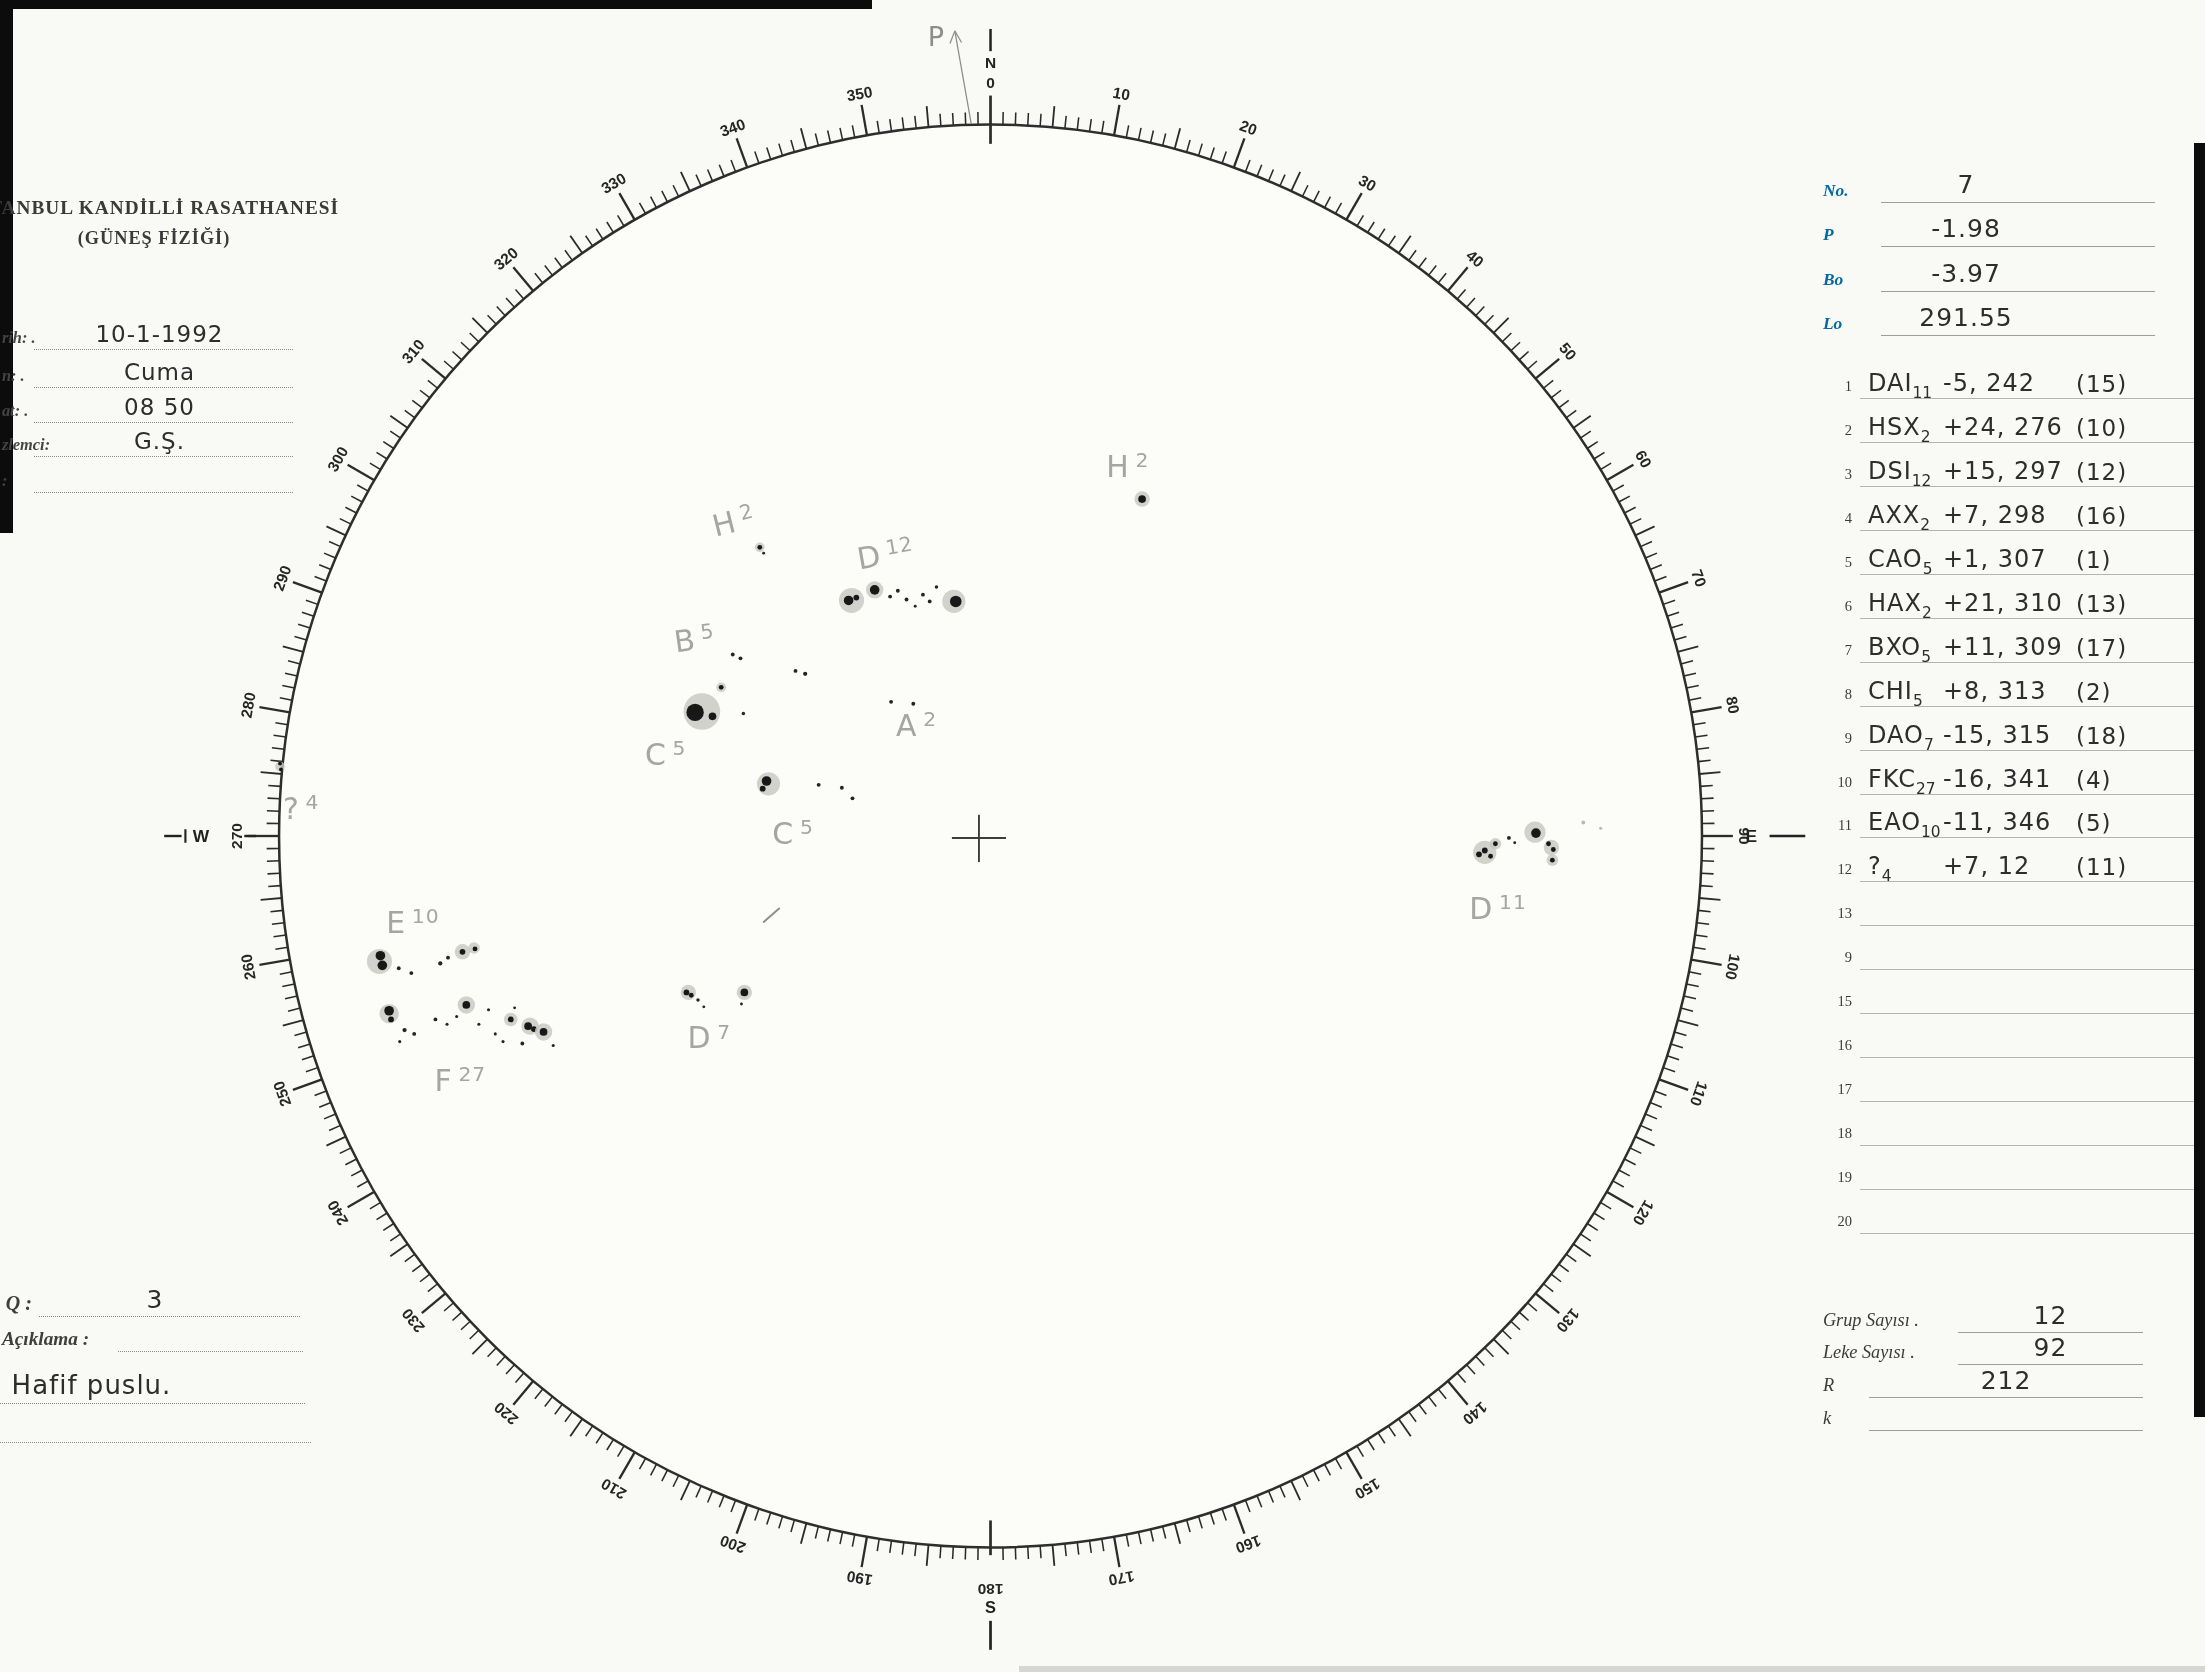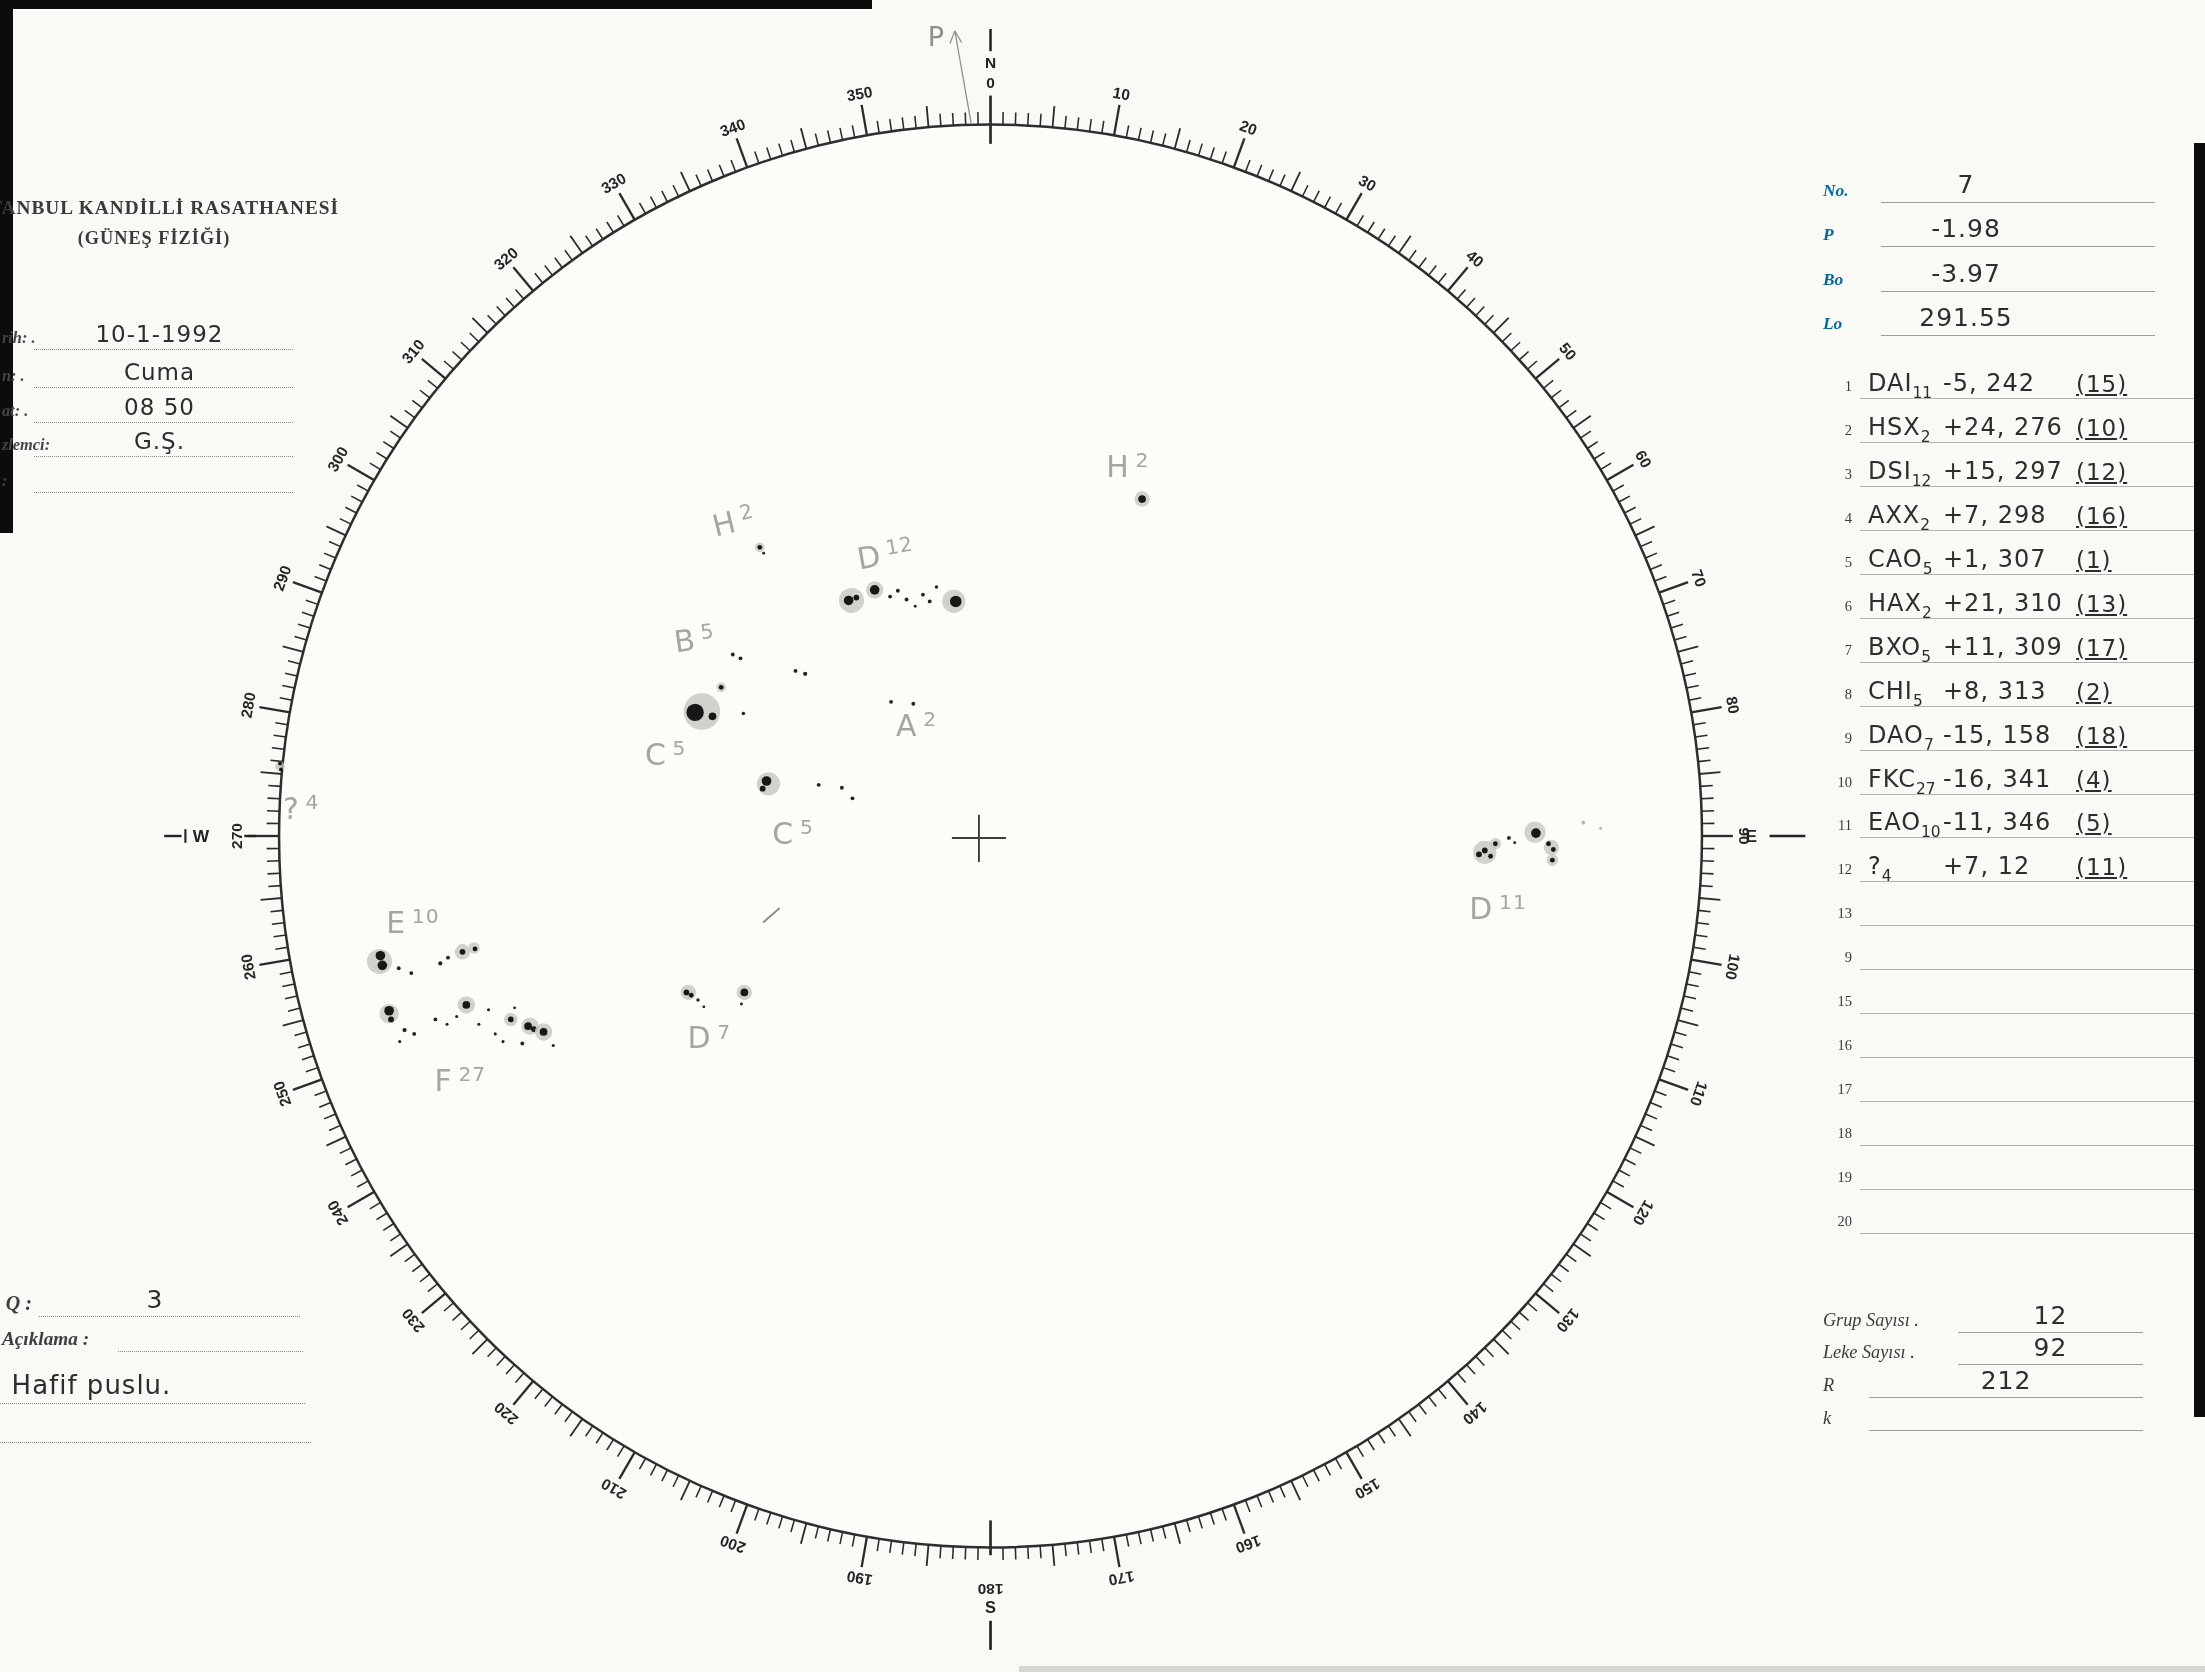--- a/index.html
+++ b/index.html
@@ -36,21 +36,21 @@
   .tr-value{position:absolute;left:39px;bottom:3.9px;width:212px;text-align:center;font-size:25px;}
   .tr-line{position:absolute;left:60px;width:274px;bottom:0;border-bottom:1px solid #9d9d99;}
   
   .group-table{position:absolute;left:1831px;top:0;width:365px;height:1255px;}
   .g-row{position:absolute;left:0;width:365px;height:39px;}
   .g-num{position:absolute;left:0;width:21px;bottom:3.9px;text-align:right;
          font-size:14.5px;color:#3b3b3b;}
   .g-code{position:absolute;left:37px;bottom:1.9px;font-size:24px;}
   .g-sub{font-size:15.4px;position:relative;top:6.8px;letter-spacing:0;}
   .g-vals{position:absolute;left:112px;bottom:1.9px;font-size:24px;white-space:nowrap;}
-  .g-paren{position:absolute;left:245px;bottom:1.9px;font-size:23px;text-decoration:underline;}
+  .g-paren{position:absolute;left:245px;bottom:1.9px;font-size:23px;}
   .g-line{position:absolute;left:29px;width:334px;bottom:0;border-bottom:1px solid #b4b4b0;}
   
   .b-row{position:absolute;left:1821px;width:326px;height:33px;}
   .b-label{position:absolute;left:1.9px;bottom:1.9px;font-style:italic;font-weight:normal;
            font-size:18.3px;color:#3c3c3c;}
   .b-line{position:absolute;bottom:0;right:3.9px;border-bottom:1px solid #9d9d99;}
   .b-value{position:absolute;bottom:2.9px;text-align:center;font-size:25px;}
   svg{position:absolute;left:0;top:0;}
 </style>
 </head>
@@ -185,21 +185,21 @@
       <div class="g-row" style="top:668px">
         <span class="g-num">8</span>
         <span class="g-code hw">CHI<span class="g-sub">5</span></span>
         <span class="g-vals hw">+8, 313</span>
         <span class="g-paren hw">(2)</span>
         <div class="g-line"></div>
       </div>
       <div class="g-row" style="top:712px">
         <span class="g-num">9</span>
         <span class="g-code hw">DAO<span class="g-sub">7</span></span>
-        <span class="g-vals hw">-15, 158</span>
+        <span class="g-vals hw">-15, 315</span>
         <span class="g-paren hw">(18)</span>
         <div class="g-line"></div>
       </div>
       <div class="g-row" style="top:756px">
         <span class="g-num">10</span>
         <span class="g-code hw">FKC<span class="g-sub">27</span></span>
         <span class="g-vals hw">-16, 341</span>
         <span class="g-paren hw">(4)</span>
         <div class="g-line"></div>
       </div>

